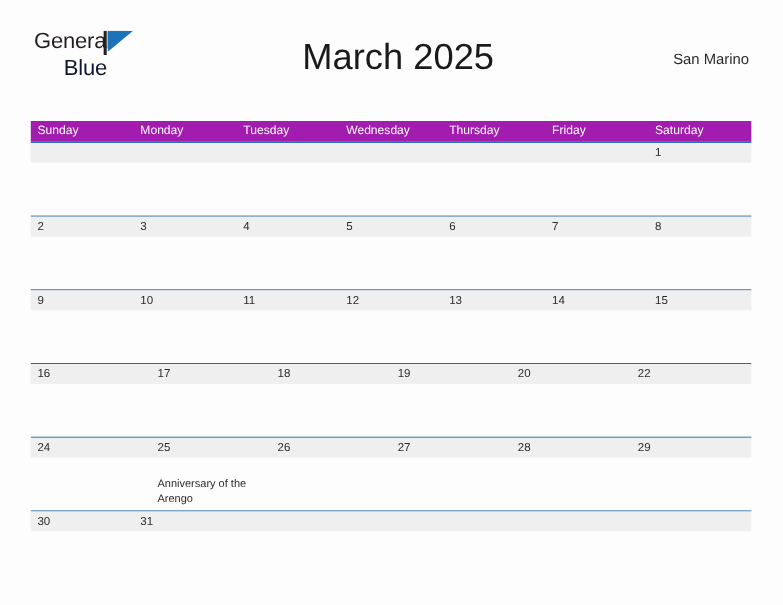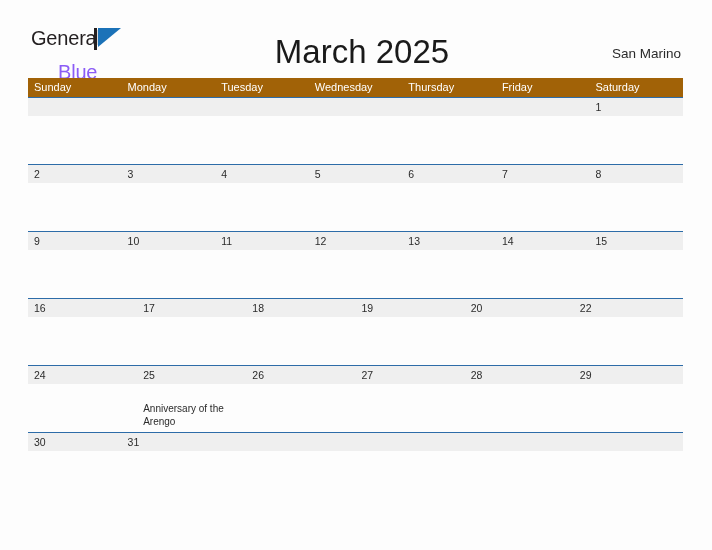--- a/index.html
+++ b/index.html
@@ -36,24 +36,24 @@
     left: 0;
     top: 0;
     font-size: 20px;
     letter-spacing: -0.2px;
     color: #231f20;
     font-family: "Liberation Sans", sans-serif;
   }
   .logo-blue {
     position: absolute;
     left: 27px;
-    top: 34px;
+    top: 24px;
     font-size: 20px;
     letter-spacing: -0.2px;
-    color: #8b5cf6;
+    color: #0f172a;
     font-family: "Liberation Sans", sans-serif;
   }
   .logo-mark {
     position: absolute;
     left: 63px;
     top: 1px;
     width: 32px;
     height: 22px;
   }
 
@@ -83,22 +83,23 @@
   
   .calendar {
     position: absolute;
     left: 28px;
     top: 78px;
     width: 655px;
   }
 
   .weekday-row {
     display: flex;
-    background: #a16207;
+    background: #a21caf;
     height: 19px;
+    margin-top: 32px;
   }
   .weekday-cell {
     flex: 1 1 0;
     color: #ffffff;
     font-size: 11px;
     line-height: 19px;
     padding-left: 6px;
     box-sizing: border-box;
     font-family: "Liberation Sans", sans-serif;
     white-space: nowrap;

